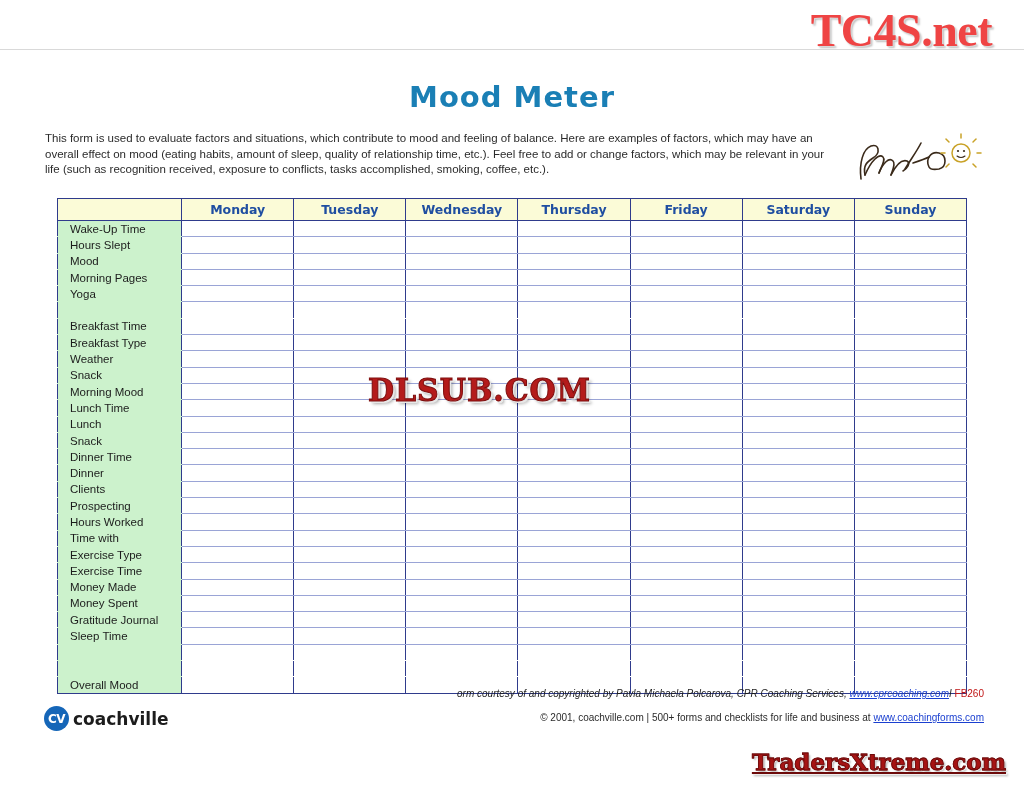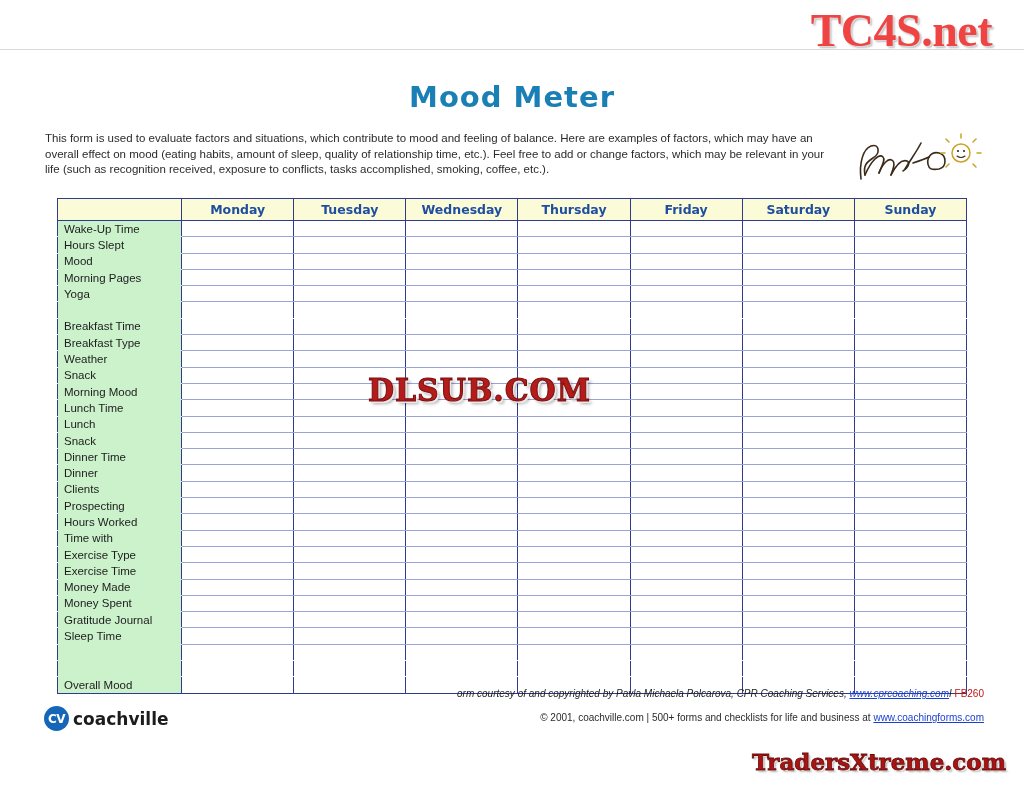--- a/index.html
+++ b/index.html
@@ -105,21 +105,21 @@
     height: 15.3px;
     padding: 0;
     border-left: 1px solid #2f3b8c;
     border-right: 1px solid #2f3b8c;
     border-bottom: 1px solid #9aa4d6;
     font-size: 11.5px;
   }
   .grid td.lbl {
     background: #ccf2cc;
     color: #1c1c1c;
-    padding-left: 6px;
+    padding-left: 12px;
     white-space: nowrap;
     border-bottom: 1px solid #ccf2cc;
     border-right: 1px solid #2f3b8c;
   }
   .grid td.cell {
     background: #ffffff;
   }
   .grid tr.lastrow td { border-bottom: 1px solid #2f3b8c; }
   .grid td.spacer { border-bottom: 1px solid #ffffff; }
   .grid td.lbl.spacer { border-bottom: 1px solid #ccf2cc; }
@@ -198,20 +198,21 @@
   .txtreme {
     position: absolute;
     top: 748px;
     right: 18px;
     font-family: "DejaVu Serif", serif;
     font-weight: bold;
     font-size: 23px;
     color: #a61414;
     -webkit-text-stroke: 0.8px #6d0a0a;
     text-shadow: 1px 1px 0 #ededed, 2px 2px 2px rgba(0,0,0,0.3);
+    text-decoration: underline;
   }
 </style>
 </head>
 <body>
 
 <div class="tc4s">TC4S.net</div>
 <div class="topline"></div>
 
 <div class="title">Mood Meter</div>
 

